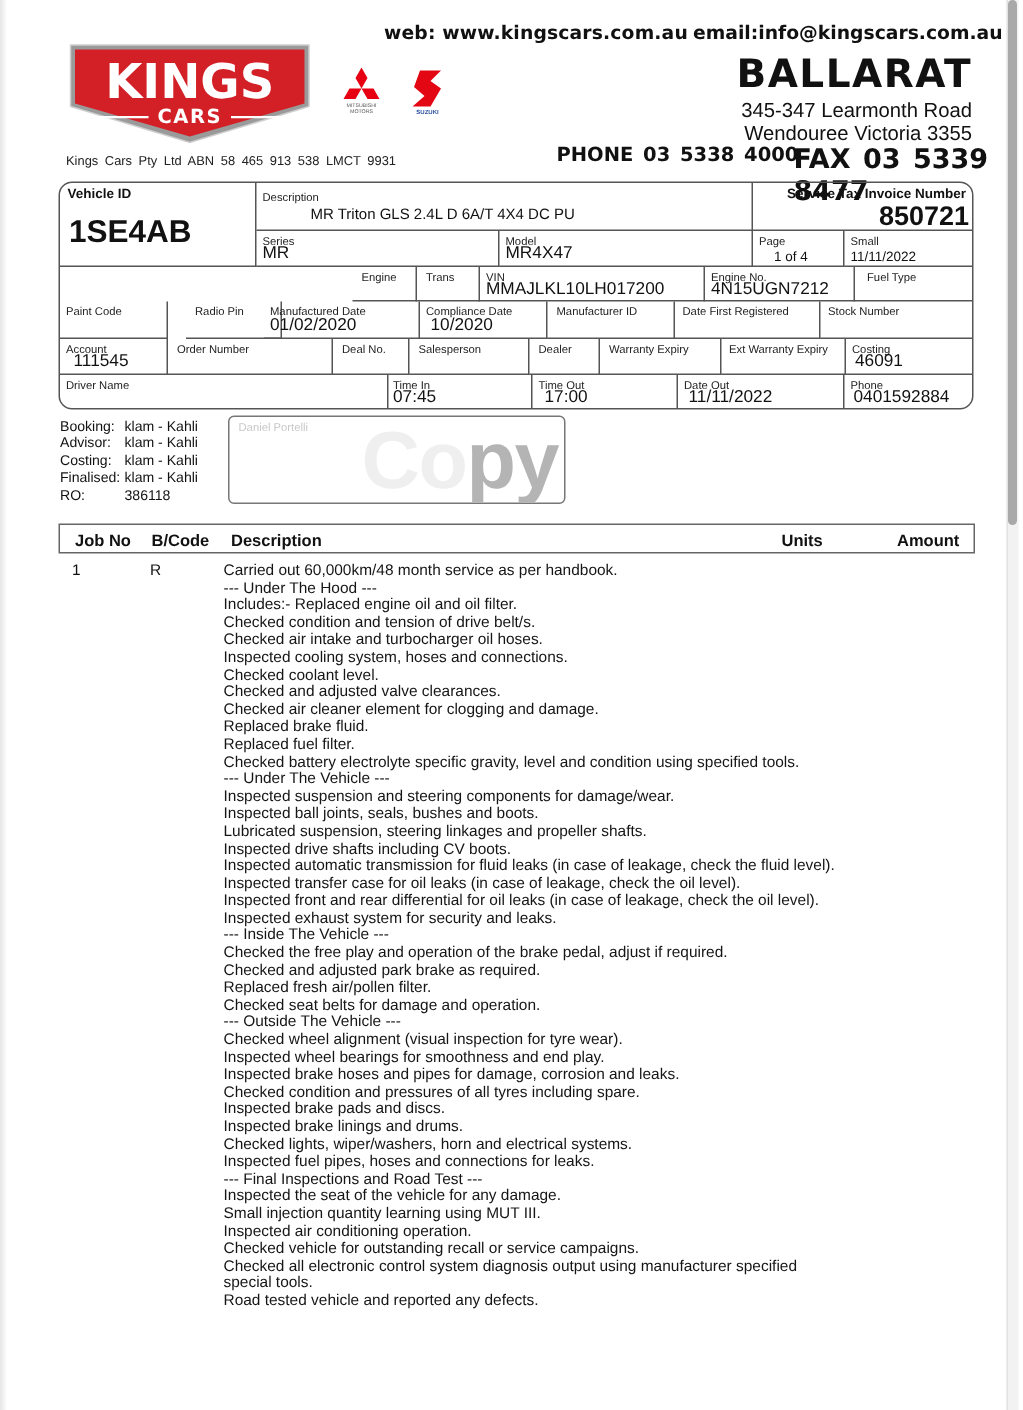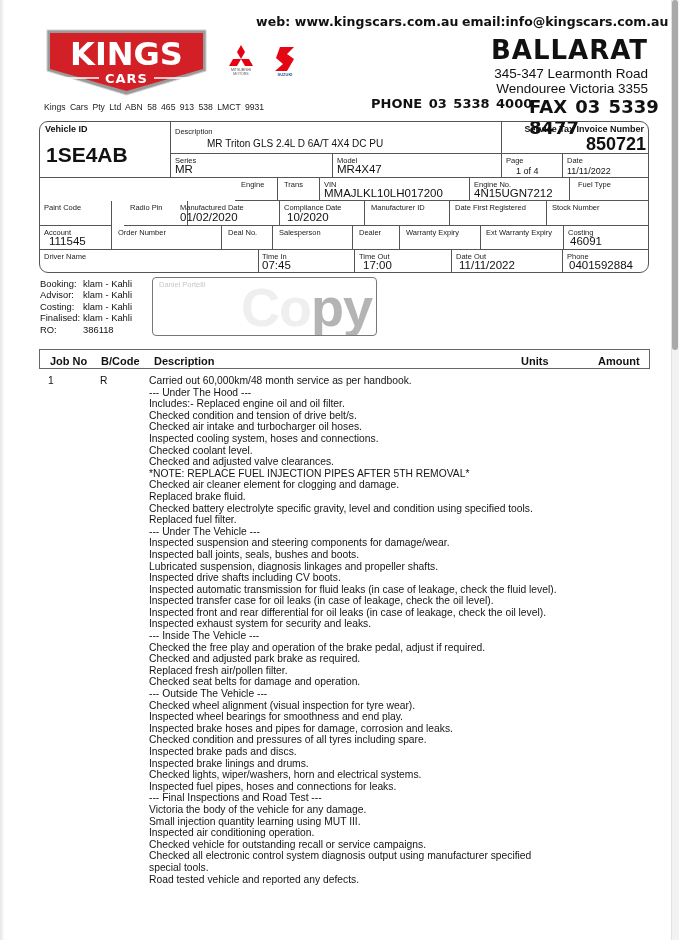--- a/index.html
+++ b/index.html
@@ -115,21 +115,21 @@
   </div>
   <div class="cell" style="left:293px;top:32px;width:169px;height:24px;">
     <div class="lbl-s">Model</div>
     <div class="val" style="top:9px;">MR4X47</div>
   </div>
   <div class="cell" style="left:462px;top:32px;width:61px;height:24px;">
     <div class="lbl-s">Page</div>
     <div class="val" style="top:12px;left:14px;font-size:9px;">1 of 4</div>
   </div>
   <div class="cell" style="left:523px;top:32px;width:87px;height:24px;border-right:none;">
-    <div class="lbl-s">Date</div>
+    <div class="lbl-s">Small</div>
     <div class="val" style="top:12px;font-size:9px;">11/11/2022</div>
   </div>
 
   <div class="cell" style="left:195px;top:56px;width:43px;height:23px;">
     <div class="lbl-s" style="left:6px;">Engine</div>
   </div>
   <div class="cell" style="left:238px;top:56px;width:42px;height:23px;">
     <div class="lbl-s" style="left:6px;">Trans</div>
   </div>
   <div class="cell" style="left:280px;top:56px;width:150px;height:23px;">
@@ -256,49 +256,48 @@
 <div class="bcode">R</div>
 <div class="desc" id="job-desc">
     <div>Carried out 60,000km/48 month service as per handbook.</div>
     <div>--- Under The Hood ---</div>
     <div>Includes:- Replaced engine oil and oil filter.</div>
     <div>Checked condition and tension of drive belt/s.</div>
     <div>Checked air intake and turbocharger oil hoses.</div>
     <div>Inspected cooling system, hoses and connections.</div>
     <div>Checked coolant level.</div>
     <div>Checked and adjusted valve clearances.</div>
-    <div>*NOTE: REPLACE FUEL INJECTION PIPES AFTER 5TH REMOVAL*</div>
     <div>Checked air cleaner element for clogging and damage.</div>
     <div>Replaced brake fluid.</div>
+    <div>Replaced fuel filter.</div>
     <div>Checked battery electrolyte specific gravity, level and condition using specified tools.</div>
-    <div>Replaced fuel filter.</div>
     <div>--- Under The Vehicle ---</div>
     <div>Inspected suspension and steering components for damage/wear.</div>
     <div>Inspected ball joints, seals, bushes and boots.</div>
-    <div>Lubricated suspension, diagnosis linkages and propeller shafts.</div>
+    <div>Lubricated suspension, steering linkages and propeller shafts.</div>
     <div>Inspected drive shafts including CV boots.</div>
     <div>Inspected automatic transmission for fluid leaks (in case of leakage, check the fluid level).</div>
     <div>Inspected transfer case for oil leaks (in case of leakage, check the oil level).</div>
     <div>Inspected front and rear differential for oil leaks (in case of leakage, check the oil level).</div>
     <div>Inspected exhaust system for security and leaks.</div>
     <div>--- Inside The Vehicle ---</div>
     <div>Checked the free play and operation of the brake pedal, adjust if required.</div>
     <div>Checked and adjusted park brake as required.</div>
     <div>Replaced fresh air/pollen filter.</div>
     <div>Checked seat belts for damage and operation.</div>
     <div>--- Outside The Vehicle ---</div>
     <div>Checked wheel alignment (visual inspection for tyre wear).</div>
     <div>Inspected wheel bearings for smoothness and end play.</div>
     <div>Inspected brake hoses and pipes for damage, corrosion and leaks.</div>
     <div>Checked condition and pressures of all tyres including spare.</div>
     <div>Inspected brake pads and discs.</div>
     <div>Inspected brake linings and drums.</div>
     <div>Checked lights, wiper/washers, horn and electrical systems.</div>
     <div>Inspected fuel pipes, hoses and connections for leaks.</div>
     <div>--- Final Inspections and Road Test ---</div>
-    <div>Victoria the body of the vehicle for any damage.</div>
+    <div>Inspected the seat of the vehicle for any damage.</div>
     <div>Small injection quantity learning using MUT III.</div>
     <div>Inspected air conditioning operation.</div>
     <div>Checked vehicle for outstanding recall or service campaigns.</div>
     <div>Checked all electronic control system diagnosis output using manufacturer specified</div>
     <div>special tools.</div>
     <div>Road tested vehicle and reported any defects.</div>
   </div>
 
 </body></html>

